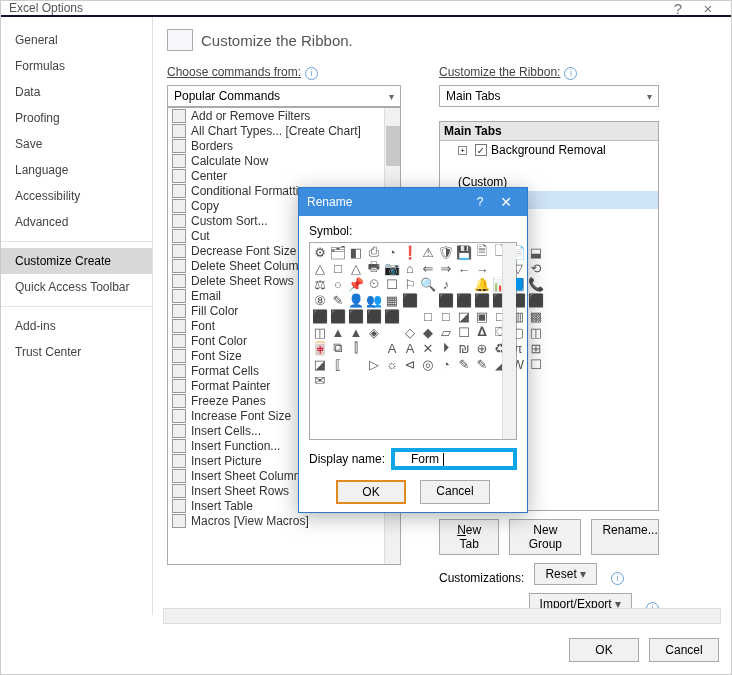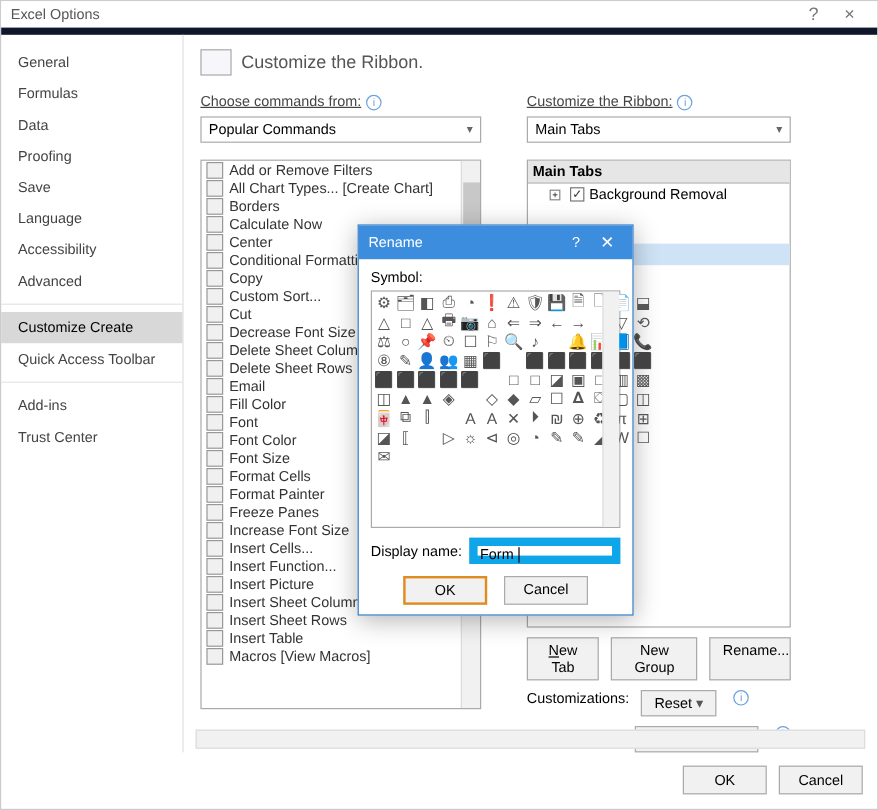--- a/index.html
+++ b/index.html
@@ -1,70 +1,70 @@
 <!DOCTYPE html>
 <html><head>
 <meta charset="utf-8">
 <style>
 * { box-sizing: border-box; font-family: "Segoe UI", Tahoma, sans-serif; font-size: 12px; }
 body { margin: 0; background: #fff; width: 732px; height: 675px; overflow: hidden; position: relative; }
 .window { border: 1px solid #ccc; width: 732px; height: 675px; position: relative; }
-.titlebar { height: 28px; display: flex; align-items: center; padding: 0 8px; background: #fff; border-bottom: 6px solid #0f172a; }
+.titlebar { height: 16px; display: flex; align-items: center; padding: 0 8px; background: #fff; border-bottom: 2px solid #0f172a; }
 .titlebar .title { flex: 1; color: #555; }
 .titlebar .help, .titlebar .close { width: 30px; text-align: center; color: #777; font-size: 15px; }
 .main { display: flex; height: 598px; }
 .sidebar { width: 152px; border-right: 1px solid #e0e0e0; padding: 10px 0; }
 .sidebar .item { padding: 6px 14px; color: #444; cursor: default; }
 .sidebar .item.selected { background: #d8d8d8; color: #000; }
 .sidebar .sep { border-top: 1px solid #e4e4e4; margin: 6px 0; }
 .content { flex: 1; padding: 12px 14px 6px 14px; position: relative; }
 .hdr-row { display: flex; align-items: center; gap: 8px; margin-bottom: 14px; }
 .hdr-icon { width: 26px; height: 22px; border: 1px solid #aaa; background: #f6f6fb; display: inline-block; }
 .hdr-title { font-size: 15px; color: #555; }
 .panels { display: flex; gap: 38px; }
 .panel { flex: 1; }
 .lbl { text-decoration: underline; color: #444; margin-bottom: 5px; display: block; }
 .info { display: inline-block; width: 13px; height: 13px; border-radius: 50%; border: 1px solid #6aa1dc; color: #6aa1dc; font-size: 9px; line-height: 11px; text-align: center; margin-left: 4px; }
 .dropdown { border: 1px solid #aaa; height: 22px; display: flex; align-items: center; padding: 0 6px; background: #fff; justify-content: space-between; }
 .dropdown .chev { color: #666; font-size: 10px; }
-.cmdbox { border: 1px solid #aaa; margin-top: 14px; height: 458px; position: relative; background: #fff; }
+.cmdbox { border: 1px solid #aaa; height: 458px; position: relative; background: #fff; }
 .cmdlist { overflow: hidden; height: 100%; }
 .cmd-row { display: flex; align-items: center; gap: 5px; padding: 1px 4px; height: 15px; }
 .cmd-row .ic { width: 14px; height: 14px; border: 1px solid #999; background: #f0f0f0; flex-shrink: 0; }
 .cmd-row .txt { color: #333; white-space: nowrap; }
 .cmdbox .sb { position: absolute; right: 0; top: 0; bottom: 0; width: 16px; background: #f1f1f1; border-left: 1px solid #ddd; }
 .cmdbox .sb .thumb { background: #c8c8c8; width: 14px; margin: 18px 1px 0 1px; height: 40px; }
 .treebox { border: 1px solid #aaa; margin-top: 14px; height: 390px; position: relative; background: #fff; }
 .tree-hdr { background: #e6e6e6; border-bottom: 1px solid #bbb; padding: 2px 4px; font-weight: bold; }
 .tree-row { padding: 2px 4px 2px 18px; display: flex; align-items: center; gap: 4px; }
 .tree-row.selected { background: #cfe3f7; }
 .sq { width: 9px; height: 9px; border: 1px solid #888; display: inline-flex; align-items: center; justify-content: center; font-size: 8px; margin-right: 4px; }
 .cb { width: 12px; height: 12px; border: 1px solid #777; display: inline-flex; align-items: center; justify-content: center; font-size: 10px; color: #333; }
 .btns-row { display: flex; gap: 10px; margin-top: 8px; }
 .btn { border: 1px solid #aaa; background: #f1f1f1; padding: 3px 10px; min-width: 60px; text-align: center; }
 .btn.drop::after { content: " ▾"; color: #555; }
-.cust-row { display: flex; align-items: flex-start; gap: 10px; margin-top: 8px; }
+.cust-row { display: flex; align-items: flex-end; gap: 10px; margin-top: 8px; }
 .scroll-h { position: absolute; left: 162px; right: 10px; bottom: 50px; height: 16px; background: #f1f1f1; border: 1px solid #ddd; }
 .footer { position: absolute; right: 12px; bottom: 12px; display: flex; gap: 10px; }
 .footer .btn { min-width: 70px; padding: 4px 14px; }
 
 
 .dialog { position: absolute; left: 297px; top: 186px; width: 230px; background: #fff; border: 1px solid #2e79c6; box-shadow: 0 4px 20px rgba(0,0,0,.3); z-index: 50; }
 .dlg-title { background: #3c8dde; color: #fff; height: 28px; display: flex; align-items: center; padding: 0 8px; }
 .dlg-title .t { flex: 1; }
 .dlg-title .q { width: 26px; text-align: center; }
 .dlg-title .x { width: 26px; text-align: center; font-size: 14px; }
 .dlg-body { padding: 8px 10px; }
 .sym-lbl { }
 .sym-grid { border: 1px solid #aaa; height: 198px; margin-top: 4px; position: relative; }
 .sym-inner { display: grid; grid-template-columns: repeat(13, 1fr); gap: 0; padding: 1px; }
 .sym-inner div { width: 18px; height: 16px; border: 0; display: flex; align-items: center; justify-content: center; font-size: 13px; color: #555; }
 .sym-grid .sb { position: absolute; right: 0; top: 0; bottom: 0; width: 14px; background: #f1f1f1; border-left: 1px solid #ddd; }
 .dn-row { display: flex; align-items: center; gap: 6px; margin-top: 8px; }
-.dn-input { flex: 1; border: 7px solid #0ea5e9; height: 22px; padding: 0 2px; }
+.dn-input { flex: 1; border: 4px solid #0ea5e9; height: 22px; padding: 0 16px; }
 .dn-input span { color: #000; }
 .cursor { display: inline-block; width: 1px; height: 13px; background: #000; vertical-align: middle; margin-left: 4px; }
 .dlg-btns { display: flex; justify-content: center; gap: 14px; margin-top: 10px; }
 .dlg-btns .btn.ok { border: 2px solid #e08a1f; min-width: 70px; }
 .dlg-btns .btn { min-width: 70px; }
 </style>
 </head>
 <body>
 
 <div class="window">

